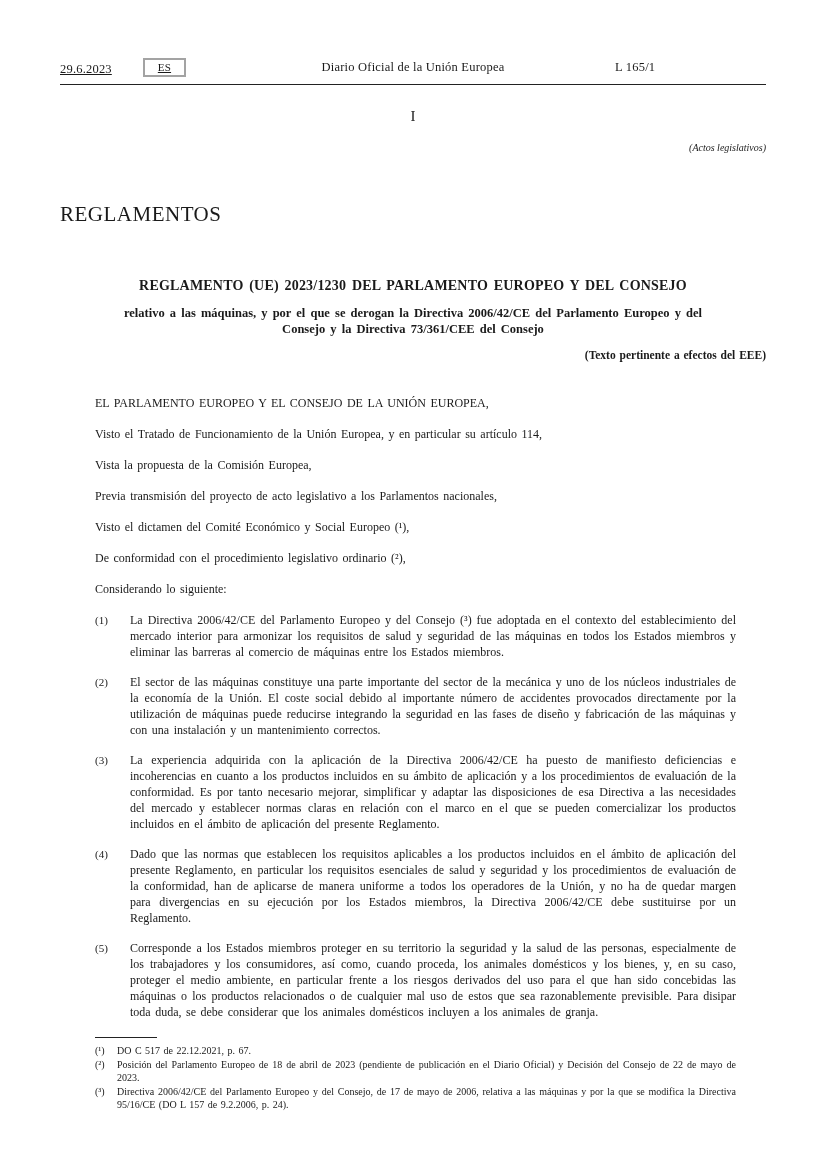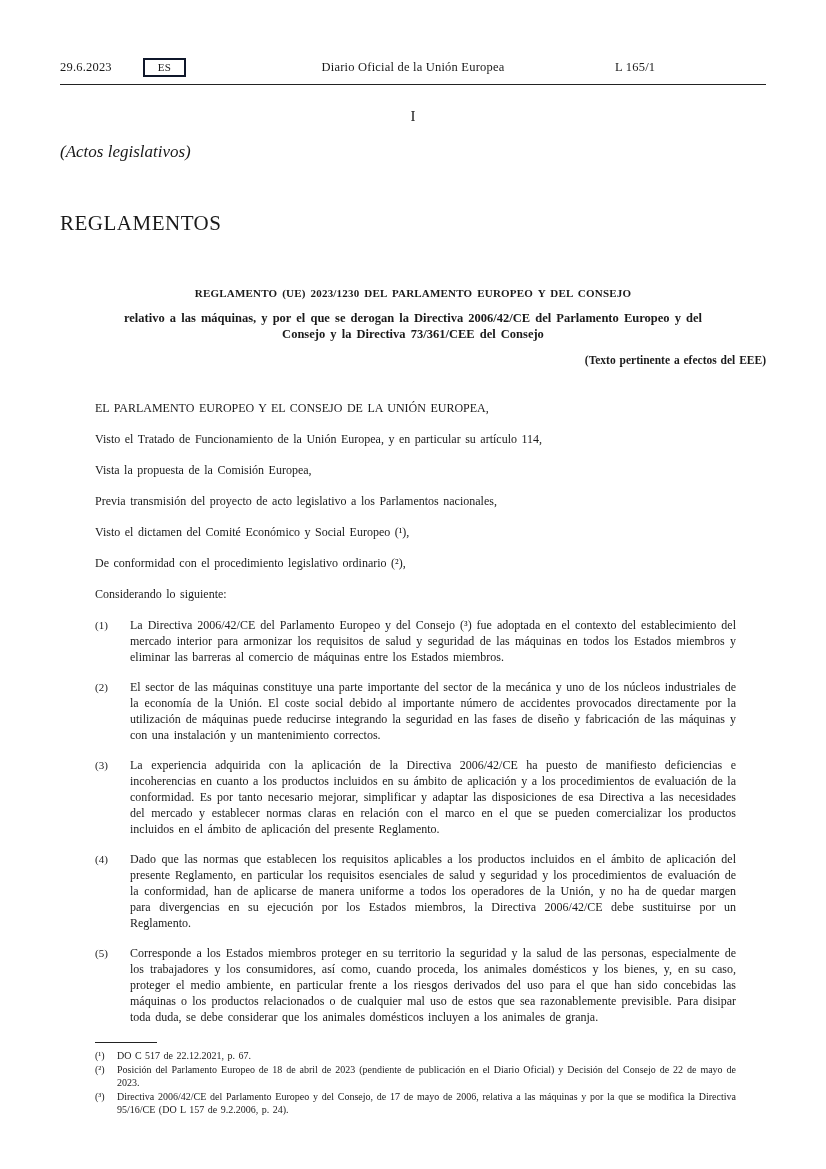--- a/index.html
+++ b/index.html
@@ -19,63 +19,63 @@
     overflow: hidden;
   }
 
   
   .oj-header {
     display: flex;
     align-items: center;
     font-size: 12.5px;
     letter-spacing: 0.2px;
   }
-  .h-left  { flex: 1 1 0; display: flex; align-items: center; }
+  .h-left  { flex: 1 1 0; display: flex; align-items: flex-end; text-decoration: underline; }
   .h-center{ flex: 0 0 auto; text-align: center; }
   .h-right { flex: 1 1 0; text-align: center; }
   .lang-box {
     display: inline-block;
-    border: 2px solid #0f172a;
+    border: 2px solid #a3a3a3;
     padding: 0px 13px 1px 13px;
     margin-left: 31px;
     font-size: 11px;
     line-height: 14px;
   }
   .header-rule {
     border: none;
     border-top: 1.5px solid #222;
     margin-top: 7px;
   }
 
   
   .section-number {
     margin-top: 23px;
     text-align: center;
     font-size: 15px;
   }
   .section-subtitle {
     margin-top: 17px;
-    text-align: left;
+    text-align: right;
     font-style: italic;
-    font-size: 17px;
+    font-size: 10px;
   }
   .doc-kind {
     margin-top: 49px;
     text-align: left;
     font-size: 21px;
     font-weight: normal;
     letter-spacing: 0.5px;
   }
 
   
   .reg-title {
     margin-top: 51px;
     text-align: center;
     font-weight: bold;
-    font-size: 11px;
+    font-size: 14px;
     letter-spacing: 0.2px;
     word-spacing: 2px;
   }
   .reg-date {
     margin-top: 13px;
     text-align: center;
     font-weight: bold;
     font-size: 12.5px;
     word-spacing: 2px;
   }

